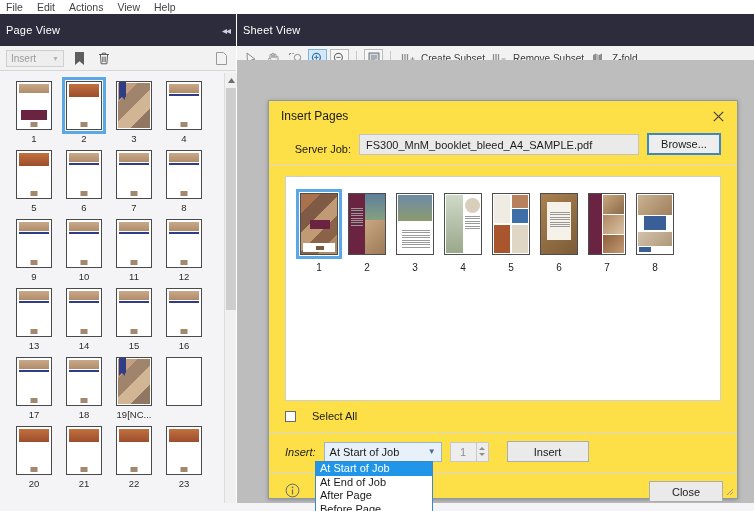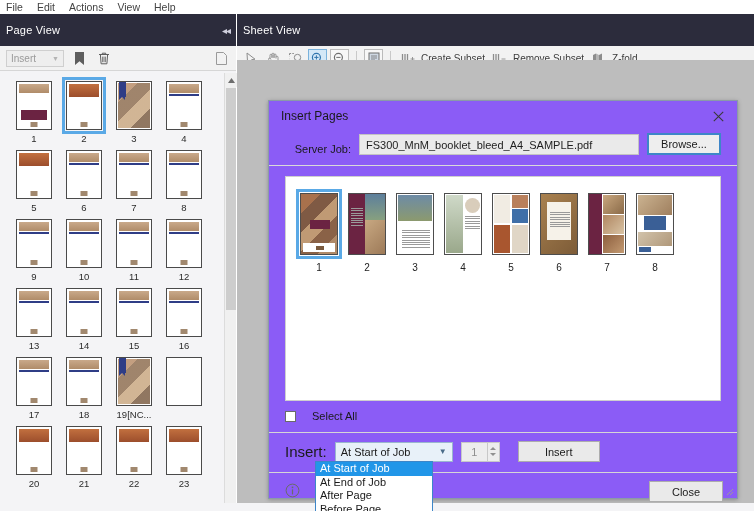--- a/index.html
+++ b/index.html
@@ -105,21 +105,21 @@
     border-bottom: 1px solid #e3e3e3;
   }
   .tri { width:0;height:0;border-left:5px solid #4a4a4a;border-top:4px solid transparent;border-bottom:4px solid transparent; transform: rotate(90deg);}
   .sec-lbl { font-size: 11px; color: #2b2b2b; }
   .sec-rule { flex:1; height:1px; background:#d8d8d8; margin-right:10px; }
   .sv-canvas { position:absolute; left:0; top:46px; width:517px; height:451px; background:#bdbdbd; }
 
   
   .dialog {
     position: absolute; left: 268px; top: 100px; width: 470px; height: 399px;
-    background: #8b5cf6; border: 1px solid #8a9aa8;
+    background: #fde047; border: 1px solid #8a9aa8;
     box-shadow: 0 1px 4px rgba(0,0,0,.25);
   }
   .dlg-head { height: 30px; display:flex; align-items:center; justify-content:space-between; padding: 0 10px 0 12px; }
   .dlg-title { font-size: 12px; color: #1a1a1a; }
   .dlg-close { width: 18px; height: 18px; display:flex; align-items:center; justify-content:center; }
   .dlg-row-job { display:flex; align-items:flex-end; padding: 2px 16px 0 16px; gap: 8px; }
   .lbl-job { font-size: 11px; color: #1a1a1a; width: 66px; text-align: right; }
   .job-field {
     flex: 1; height: 21px; background: #eaeaea; border: 1px solid #c3c3c3;
     display: flex; align-items: center; padding: 0 6px; font-size: 11px; color: #1e1e1e;
@@ -147,21 +147,21 @@
   .txtlines { position:absolute; }
   .txtlines i { display:block; height:1px; background:#9a9a9a; margin-bottom:1.4px; }
 
   .selall { display:flex; align-items:center; gap: 16px; margin: 9px 0 0 16px; }
   .chk { width: 11px; height: 11px; border: 1px solid #6a6a6a; background:#fff; }
   .selall span { font-size: 11px; color:#1a1a1a; }
 
   .hr-dlg { height:1px; background:#d6d6d6; margin: 10px 0 0 0; }
 
   .insrow { display:flex; align-items:center; gap: 8px; padding: 8px 0 0 16px; position:relative; }
-  .insrow .lbl { font-size: 15px; color:#1a1a1a; }
+  .insrow .lbl { font-size: 11px; color:#1a1a1a;font-style:italic; }
   .dd {
     width: 118px; height: 20px; background: #e8f1f9; border: 1px solid #9ab6cf;
     display:flex; align-items:center; justify-content:space-between; padding: 0 5px;
     font-size: 11px; color: #1a1a1a;
   }
   .dd .cv { font-size: 8px; color:#4a6b88; }
   .spin { display:flex; align-items:center; }
   .spin .val {
     width: 26px; height: 20px; background:#ededed; border:1px solid #c8c8c8; border-right:none;
     font-size: 11px; color:#8e8e8e; display:flex; align-items:center; justify-content:center;

